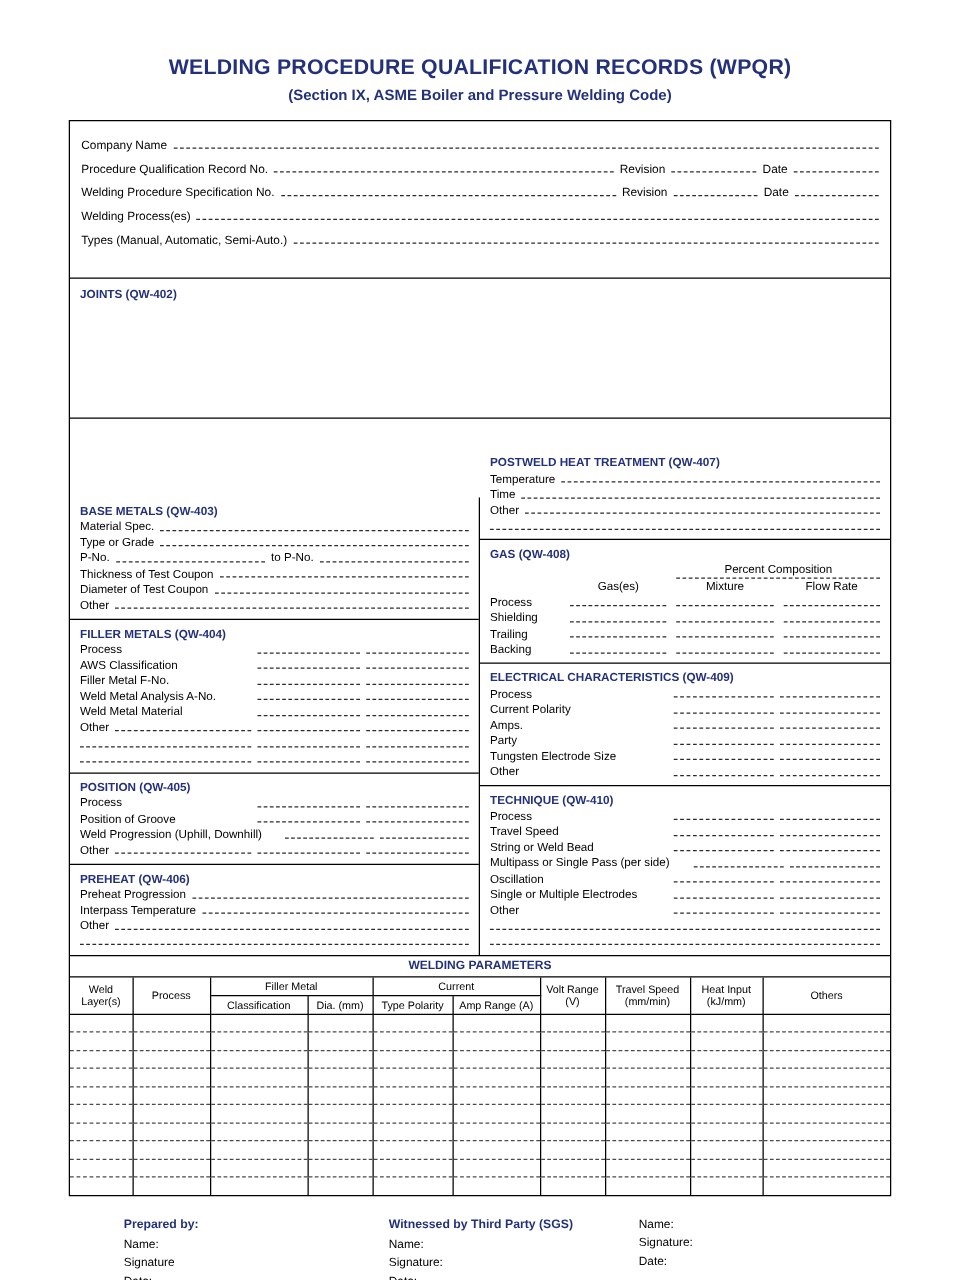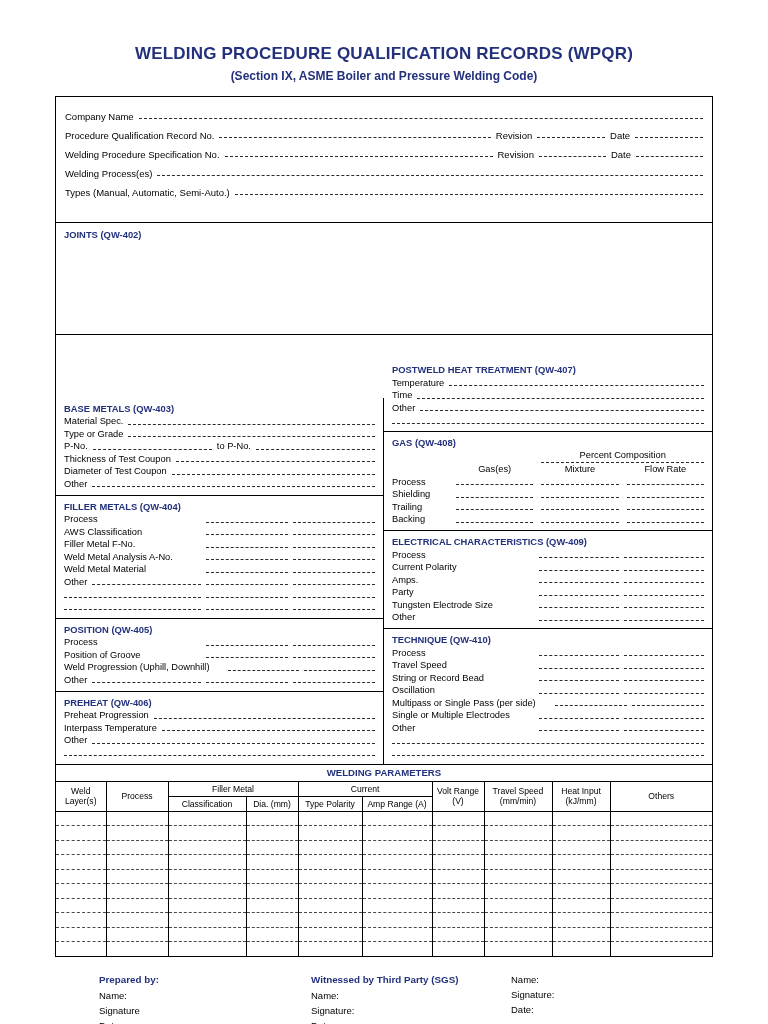--- a/index.html
+++ b/index.html
@@ -342,33 +342,33 @@
               <span class="fl" style="flex: 0 1 80px;"></span>
               <span class="fl" style="flex: 0 1 80px;"></span>
             </div>
             <div class="frow">
               <span class="lbl">Travel Speed</span>
               <span class="gap"></span>
               <span class="fl" style="flex: 0 1 80px;"></span>
               <span class="fl" style="flex: 0 1 80px;"></span>
             </div>
             <div class="frow">
-              <span class="lbl">String or Record Bead</span>
+              <span class="lbl">String or Weld Bead</span>
+              <span class="gap"></span>
+              <span class="fl" style="flex: 0 1 80px;"></span>
+              <span class="fl" style="flex: 0 1 80px;"></span>
+            </div>
+            <div class="frow">
+              <span class="lbl">Multipass or Single Pass (per side)</span>
               <span class="gap"></span>
               <span class="fl" style="flex: 0 1 80px;"></span>
               <span class="fl" style="flex: 0 1 80px;"></span>
             </div>
             <div class="frow">
               <span class="lbl">Oscillation</span>
-              <span class="gap"></span>
-              <span class="fl" style="flex: 0 1 80px;"></span>
-              <span class="fl" style="flex: 0 1 80px;"></span>
-            </div>
-            <div class="frow">
-              <span class="lbl">Multipass or Single Pass (per side)</span>
               <span class="gap"></span>
               <span class="fl" style="flex: 0 1 80px;"></span>
               <span class="fl" style="flex: 0 1 80px;"></span>
             </div>
             <div class="frow">
               <span class="lbl">Single or Multiple Electrodes</span>
               <span class="gap"></span>
               <span class="fl" style="flex: 0 1 80px;"></span>
               <span class="fl" style="flex: 0 1 80px;"></span>
             </div>

